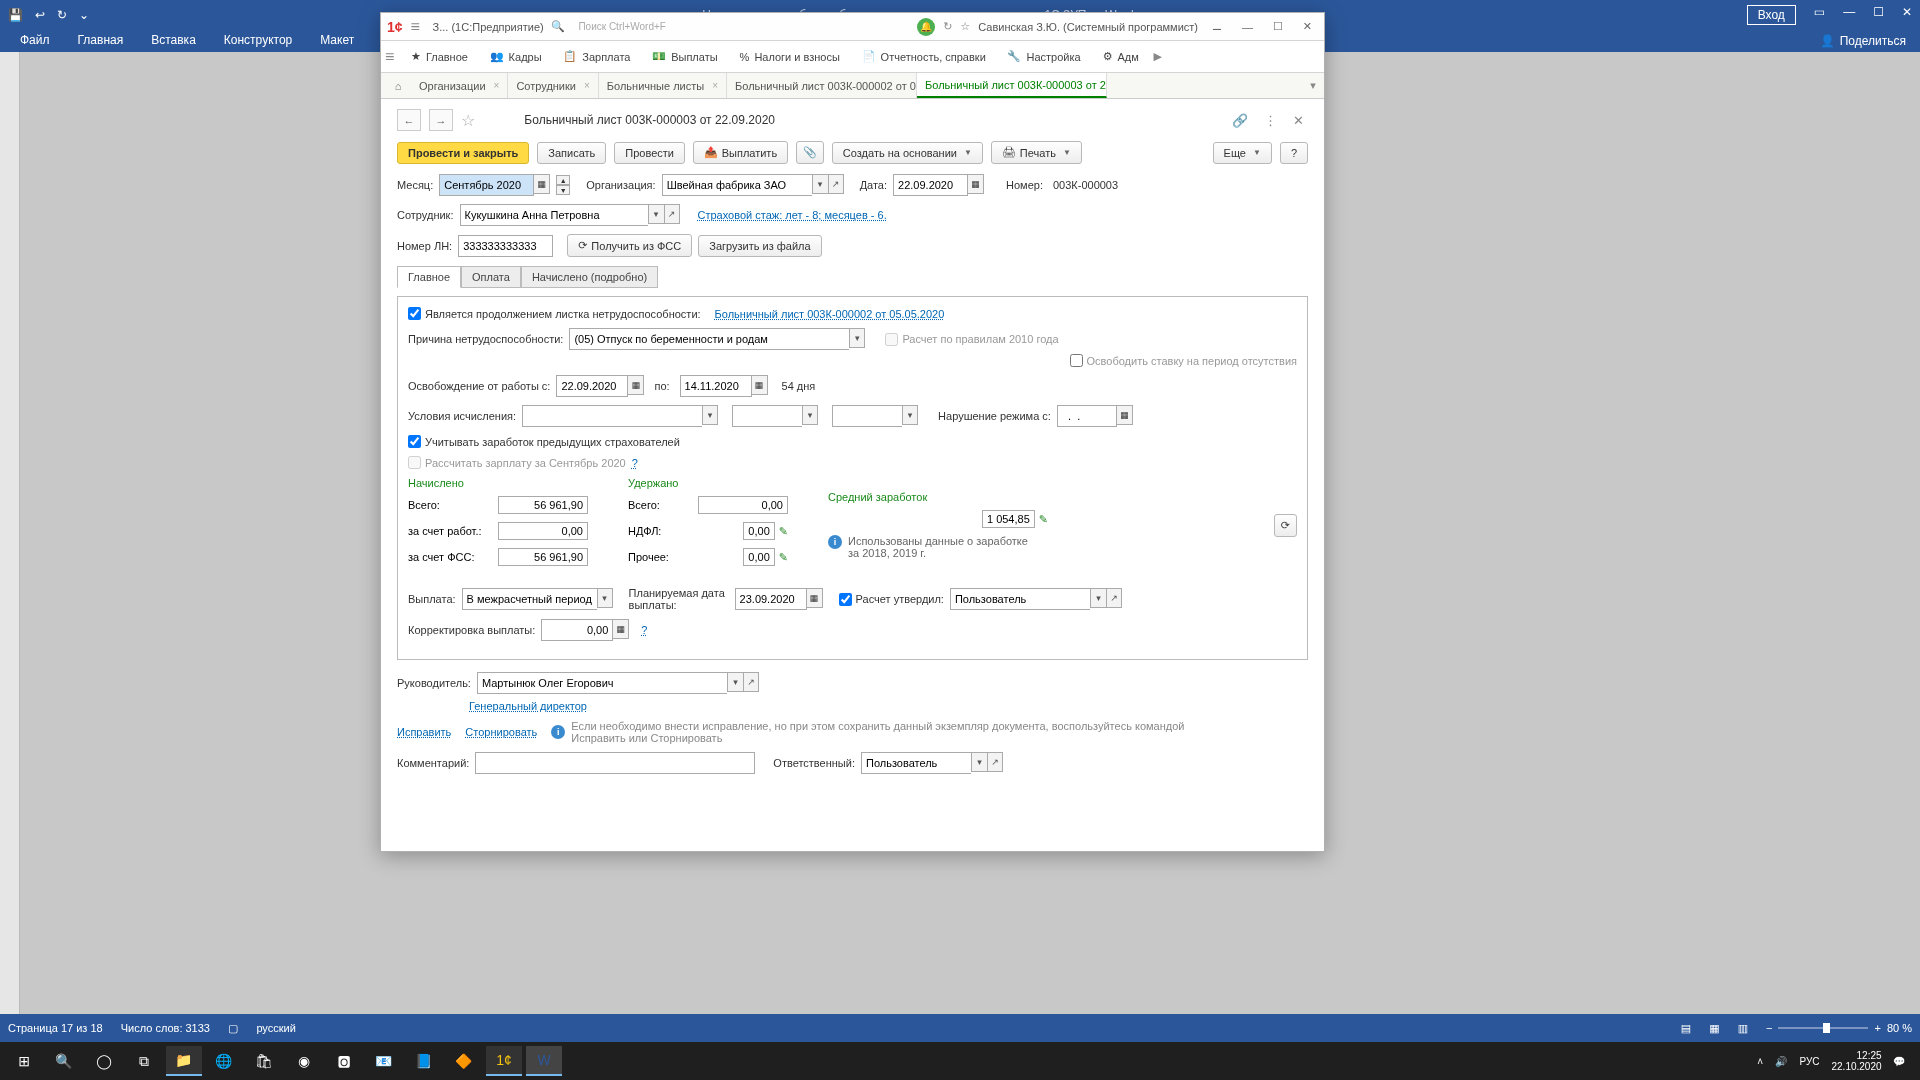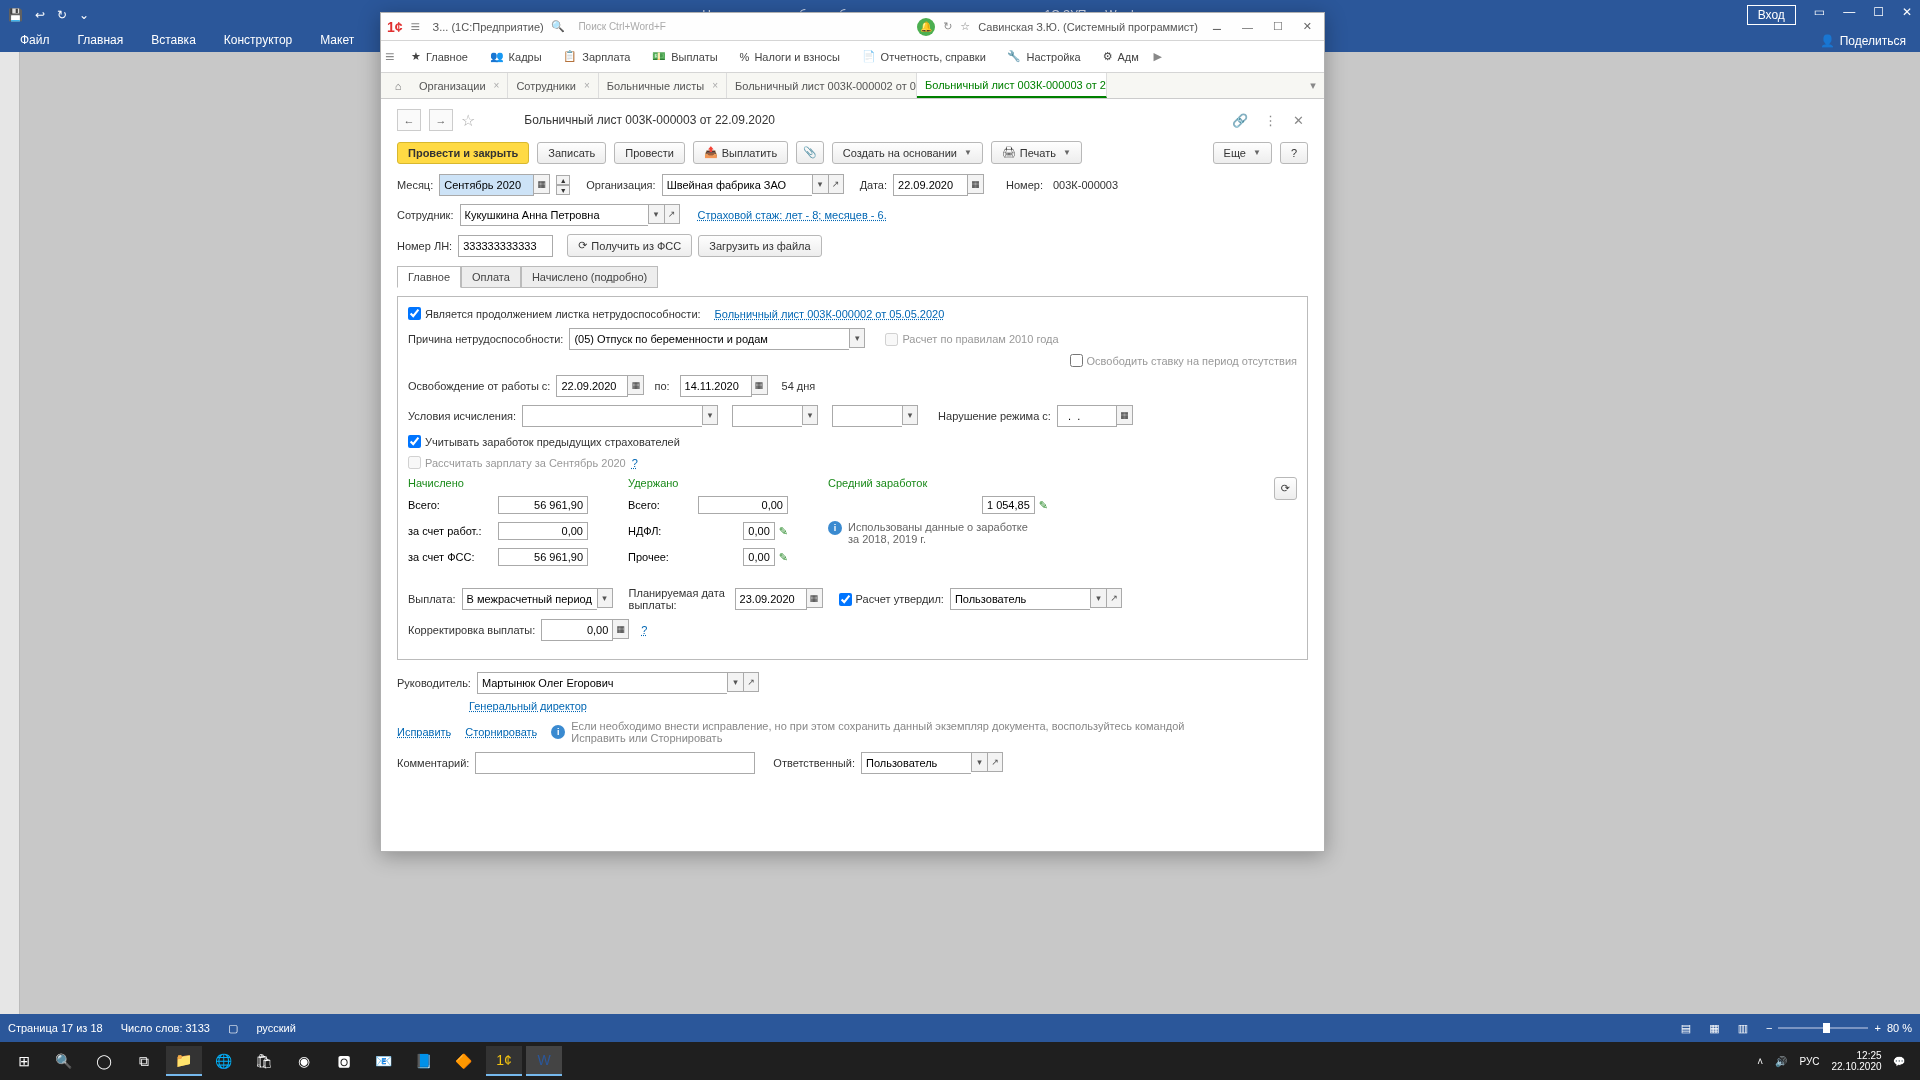--- a/index.html
+++ b/index.html
@@ -98,21 +98,21 @@
 
 .inner-tabs { display: flex; border-bottom: 1px solid transparent; margin: 6px 0 8px; }
 .inner-tabs .itab { padding: 4px 10px; border: 1px solid #bbb; background: #ededed; font-size: 11px; color: #444; position: relative; top: 1px; }
 .inner-tabs .itab.active { background: #fff; border-bottom: 1px solid #fff; }
 .inner-box { border: 1px solid #bbb; padding: 10px; background:#fff; }
 
 .chk { display: inline-flex; align-items: center; gap: 4px; font-size: 11px; }
 .chk input { width:13px; height:13px; }
 .chk.dis { color: #999; }
 
-.totals { display: flex; gap: 40px; margin-top: 0; }
+.totals { display: flex; gap: 40px; margin-top: 0; align-items: center; }
 .totals-col { font-size: 11px; }
 .totals-col .hd { color: #1a8a1a; margin-bottom: 6px; }
 .totals-col .tr { display: flex; align-items: center; justify-content: space-between; gap: 8px; margin-bottom: 6px; height:20px; }
 .totals-col .tr .val { border: 1px solid #aaa; width: 90px; padding: 2px 4px; text-align: right; }
 .edit-ico { color: #2a8a2a; font-size: 11px; margin-left: 4px; }
 .info-ico { width:14px; height:14px; background:#3a8ad0; color:#fff; border-radius:7px; display:inline-flex; align-items:center; justify-content:center; font-size:9px; font-weight:bold; }
 
 
 .taskbar { position: absolute; left: 0; right: 0; bottom: 0; height: 38px; background: #1f1f1f; display: flex; align-items: center; padding: 0 6px; gap: 4px; }
 .taskbar .tb { width: 36px; height: 30px; display: flex; align-items: center; justify-content: center; color: #fff; font-size: 14px; }

